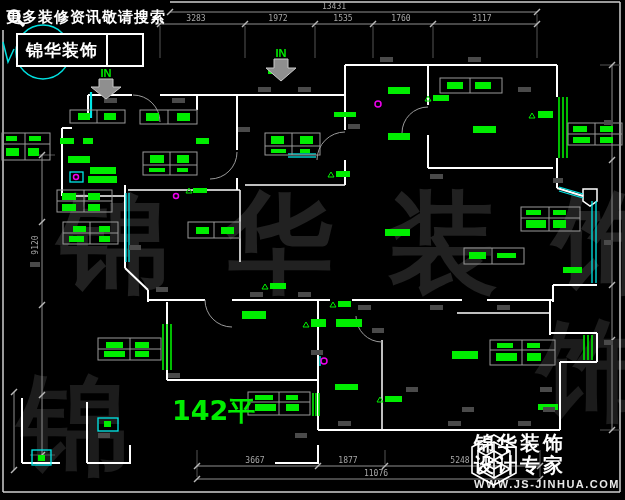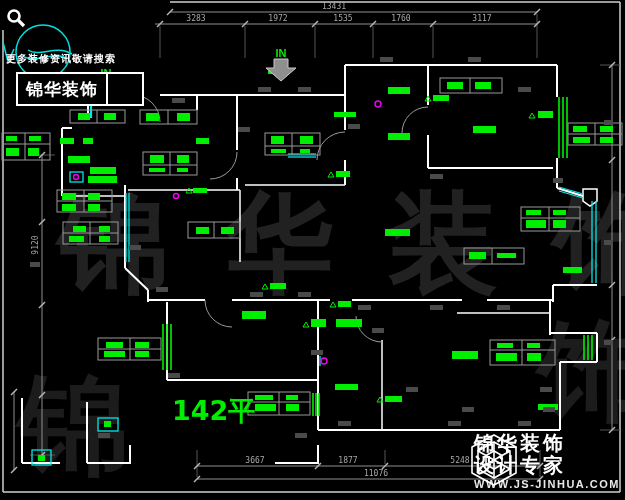--- a/index.html
+++ b/index.html
@@ -4,21 +4,21 @@
 <style>
   html,body{margin:0;padding:0;background:#000;}
   #stage{position:relative;width:625px;height:500px;background:#000;overflow:hidden;
          font-family:"Liberation Sans",sans-serif;}
   .wm{position:absolute;color:#212121;font-weight:bold;white-space:nowrap;line-height:1;
       font-family:"DejaVu Sans",sans-serif;pointer-events:none;}
   #wm1{left:58px;top:188px;font-size:110px;letter-spacing:55px;}
   #wm2{left:18px;top:370px;font-size:110px;color:#1c1c1c;}
   #wm3{left:538px;top:316px;font-size:110px;color:#1c1c1c;}
   #banner{position:absolute;left:6px;top:8px;z-index:30;}
-  #tagline{color:#fff;font-weight:bold;font-size:10px;letter-spacing:1px;white-space:nowrap;margin-top:44px;}
+  #tagline{color:#fff;font-weight:bold;font-size:15px;letter-spacing:1px;white-space:nowrap;}
   #brandbox{margin-top:6px;margin-left:10px;width:124px;height:30px;border:2px solid #fff;
             display:flex;align-items:stretch;background:#000;}
   #brandtxt{flex:1;color:#fff;font-weight:bold;font-size:17px;display:flex;align-items:center;
             justify-content:center;white-space:nowrap;letter-spacing:1px;}
   #magcell{width:34px;border-left:2px solid #fff;display:flex;align-items:center;justify-content:center;}
   #logo{position:absolute;right:5px;bottom:10px;z-index:30;display:flex;align-items:flex-start;}
   #logotxt{margin-left:6px;text-align:left;}
   .logo-line{color:#fff;font-weight:bold;font-size:20px;letter-spacing:3px;line-height:1.1;white-space:nowrap;}
   #site{color:#e8e8e8;font-weight:bold;font-size:11px;letter-spacing:1.5px;margin-top:2px;white-space:nowrap;}
   svg{position:absolute;left:0;top:0;z-index:10;}

